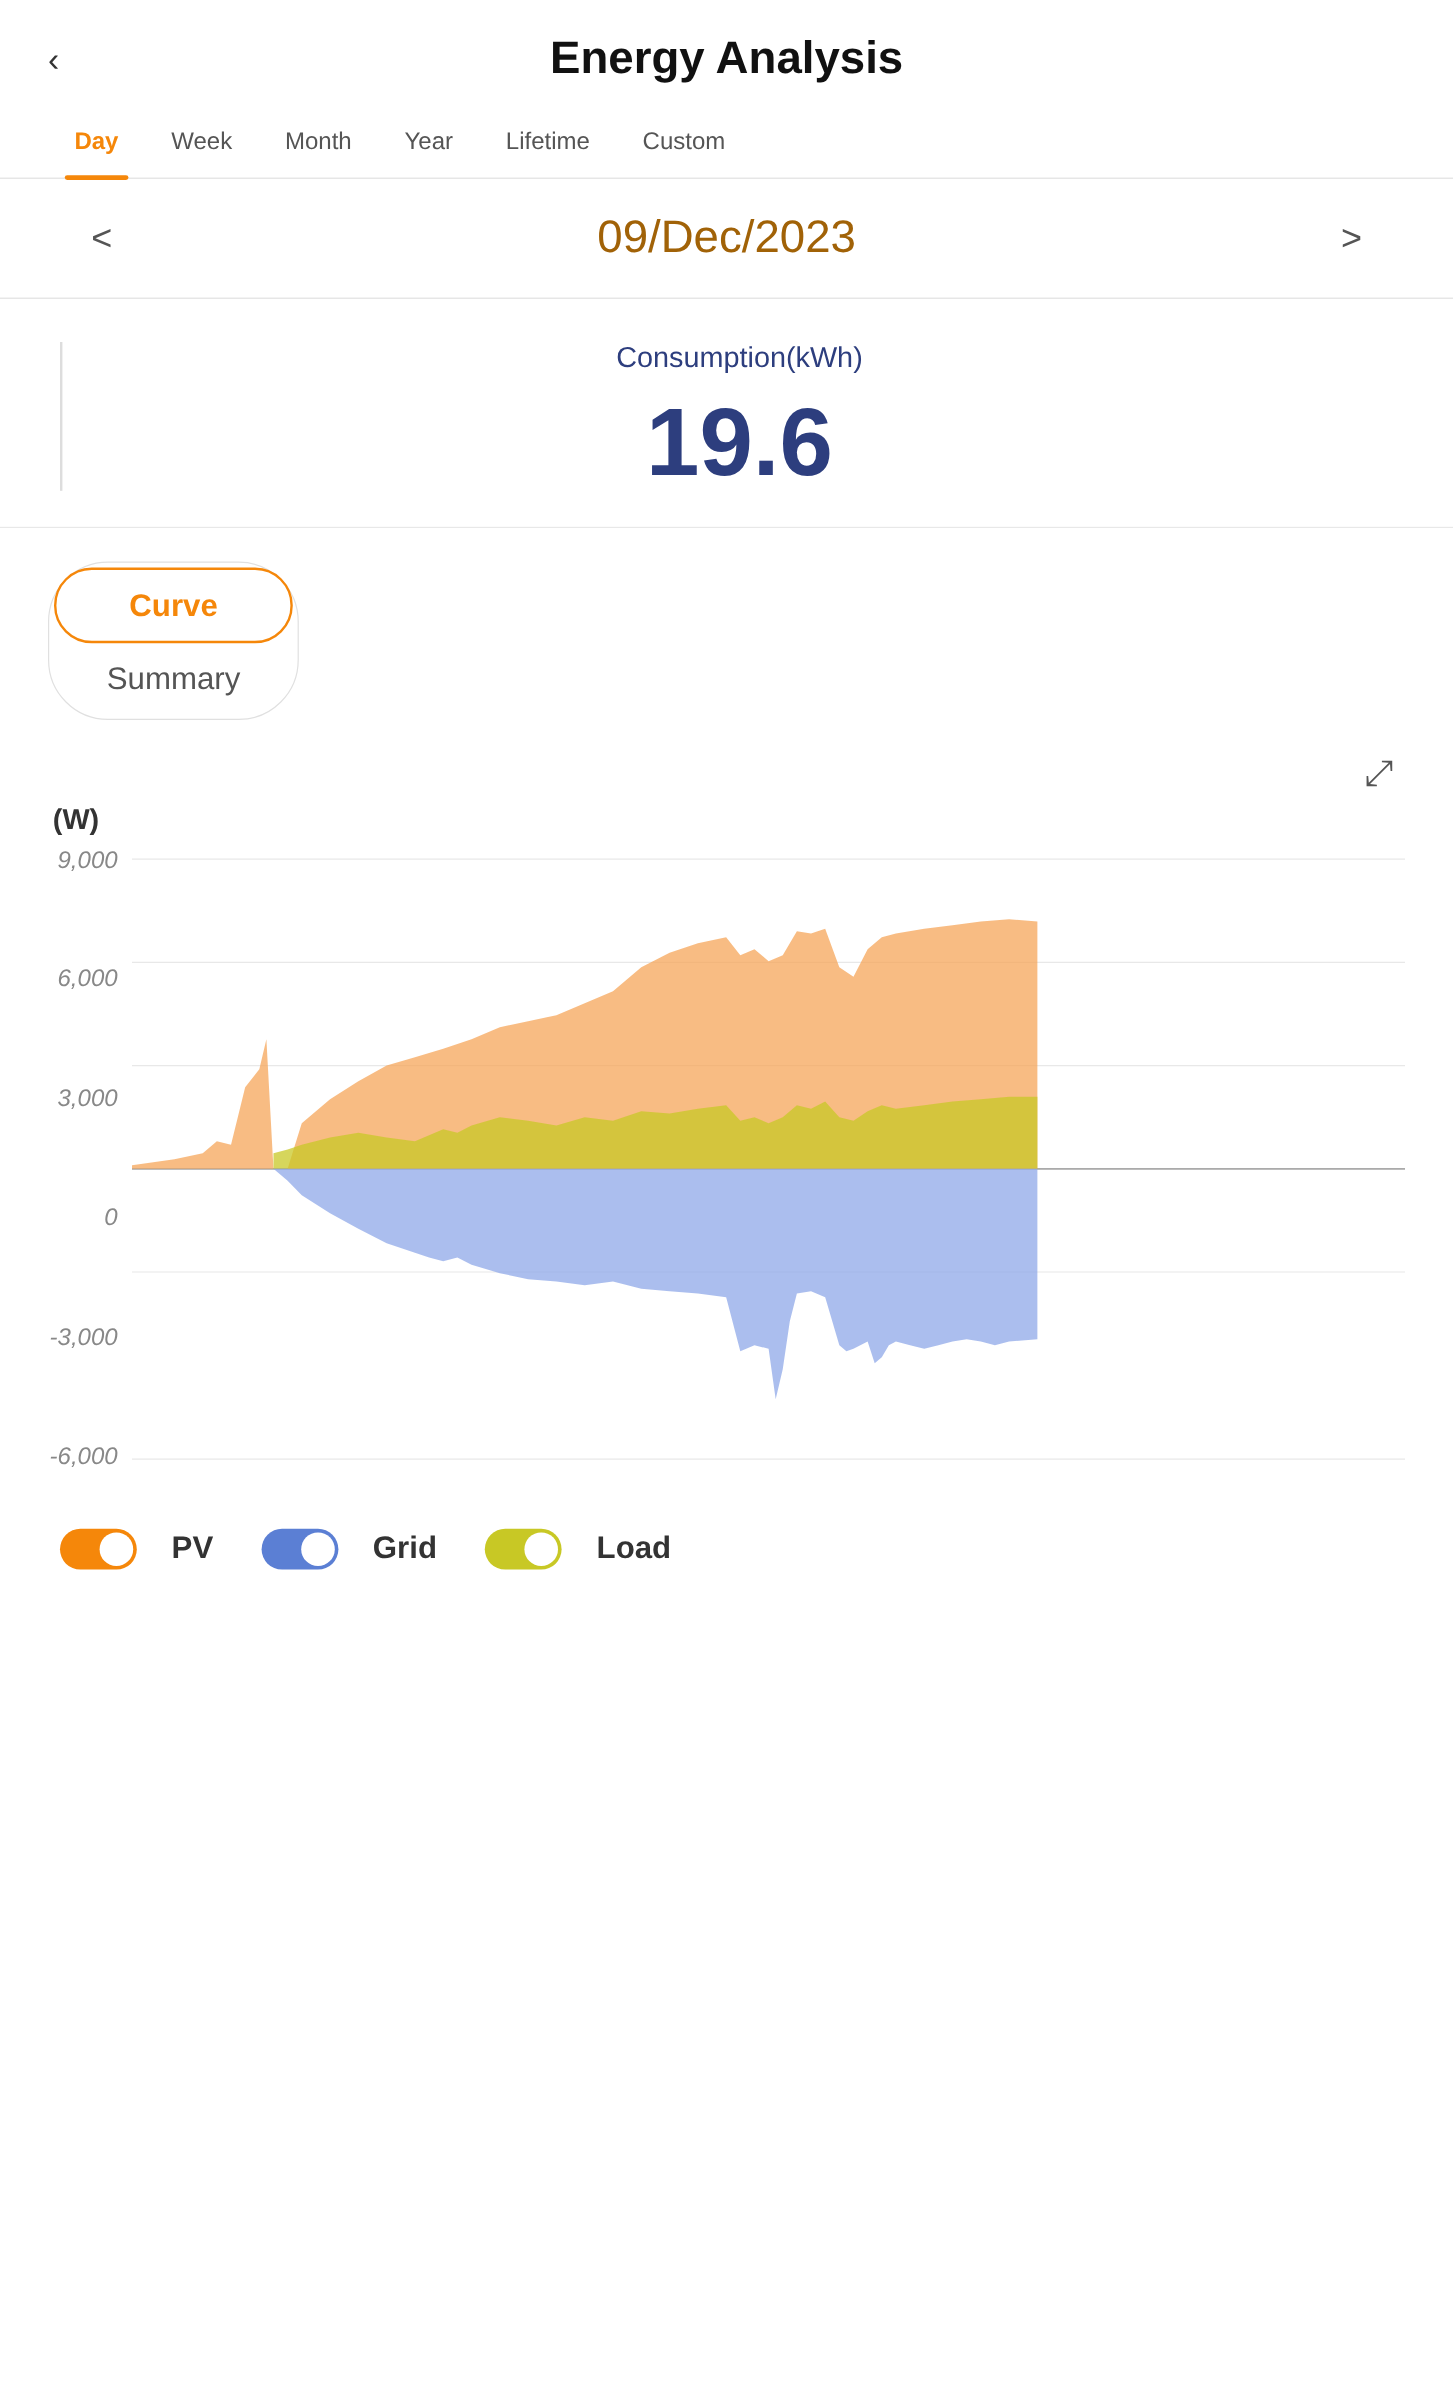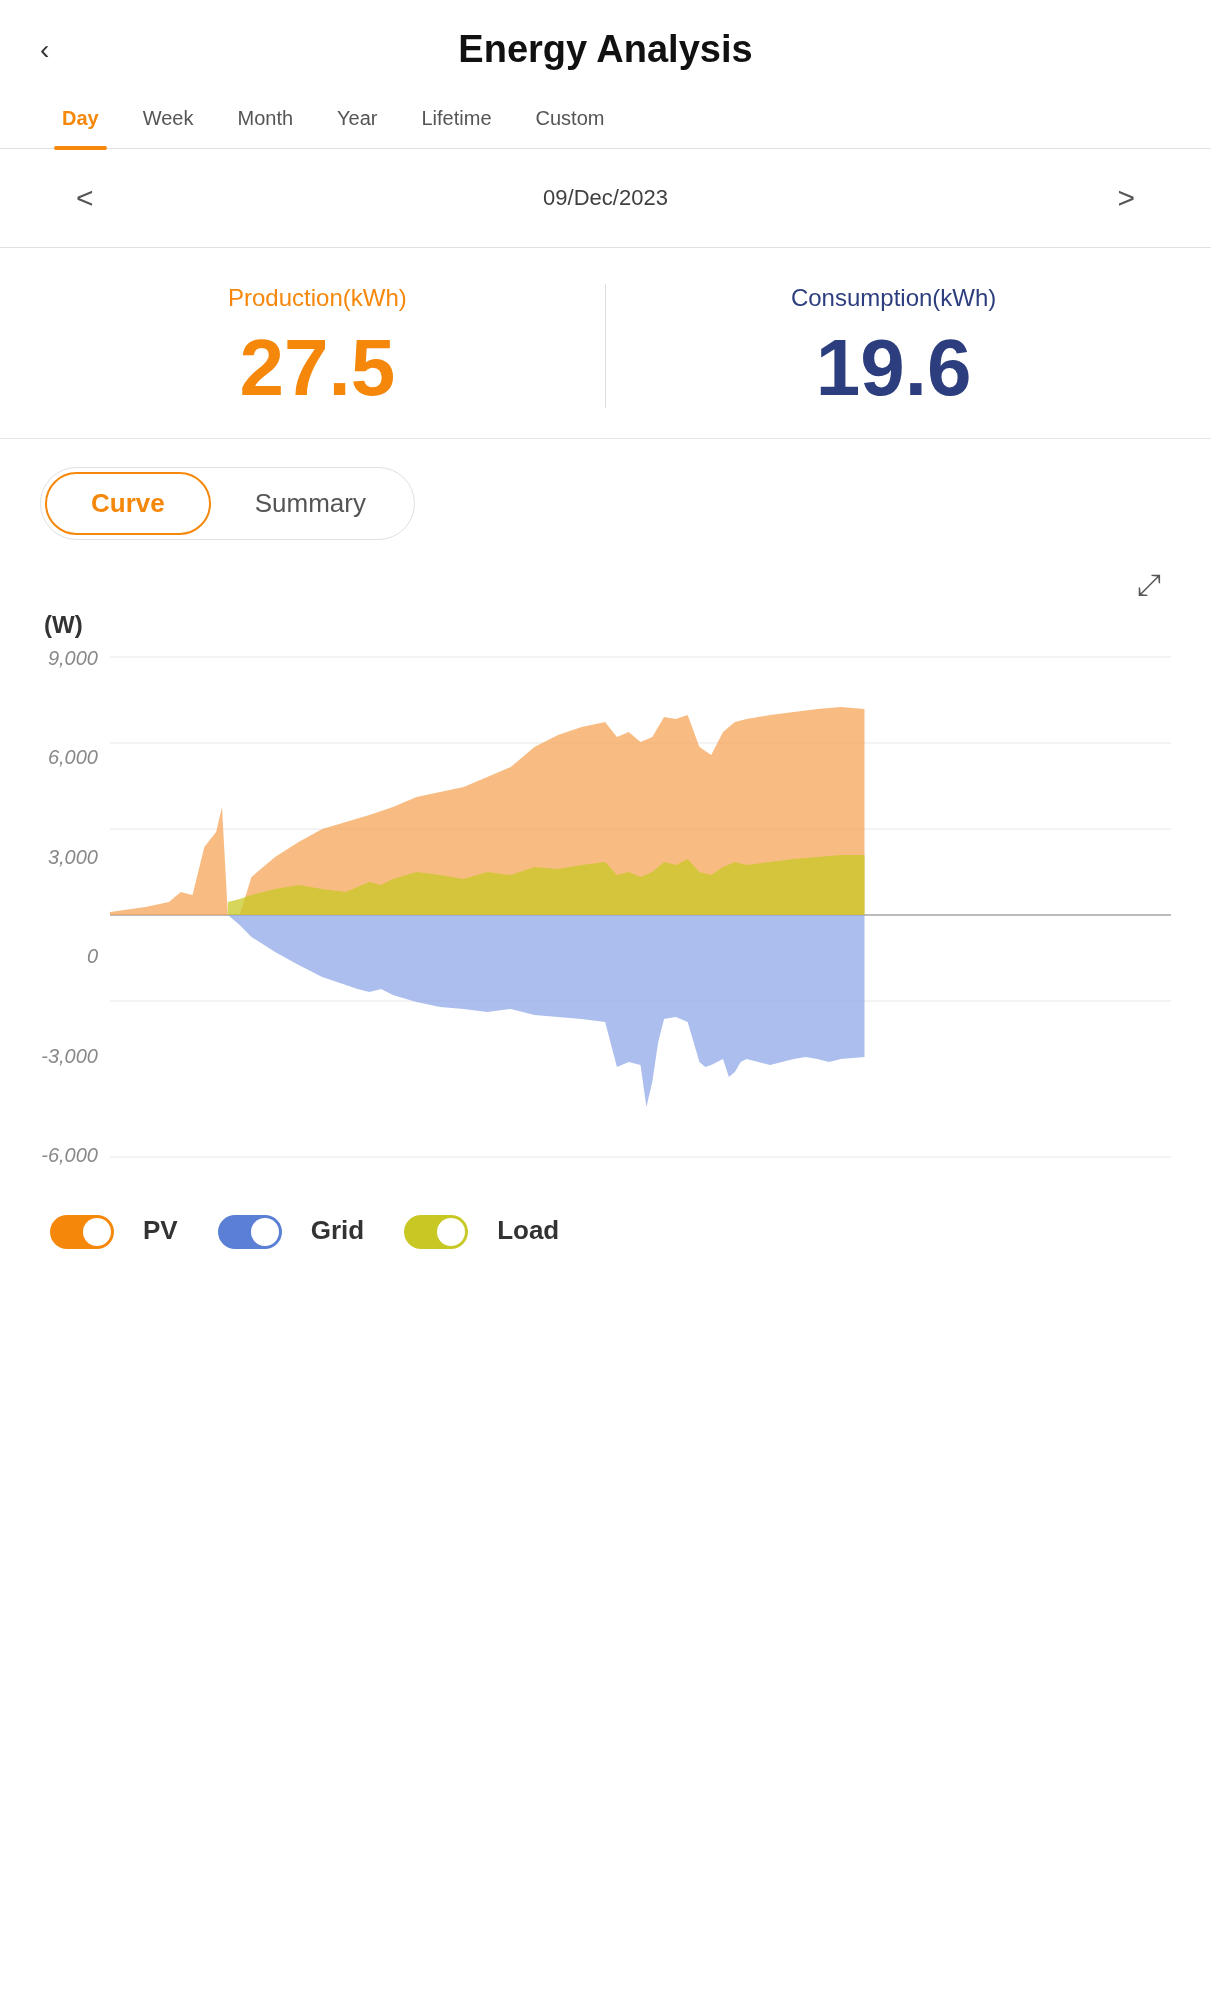--- a/index.html
+++ b/index.html
@@ -69,22 +69,22 @@
       padding: 28px 60px;
       border-bottom: 1.5px solid #e0e0e0;
     }
     .date-arrow {
       font-size: 30px;
       color: #555;
       cursor: pointer;
       padding: 4px 16px;
     }
     .date-label {
-      font-size: 22px;
-      color: #404040;
+      font-size: 38px;
+      color: #a16207;
     }
 
     .metrics {
       display: flex;
       padding: 36px 40px 30px;
       border-bottom: 1px solid #e8e8e8;
     }
     .metric {
       flex: 1;
       display: flex;
@@ -112,20 +112,21 @@
 
     .view-toggle {
       display: flex;
       margin: 28px 40px;
       background: #f5f5f5;
       border-radius: 50px;
       padding: 4px;
       width: fit-content;
       border: 1.5px solid #e0e0e0;
       background: #fff;
+      flex-direction: column;
     }
     .toggle-btn {
       padding: 14px 44px;
       border-radius: 46px;
       font-size: 26px;
       cursor: pointer;
       border: none;
       background: transparent;
     }
     .toggle-btn.active {
@@ -257,24 +258,20 @@
   <div class="tab">Custom</div>
 </div>
 
 <div class="date-nav">
   <span class="date-arrow">&lt;</span>
   <span class="date-label">09/Dec/2023</span>
   <span class="date-arrow">&gt;</span>
 </div>
 
 <div class="metrics">
-  <div class="metric">
-    <span class="metric-label orange">Production(kWh)</span>
-    <span class="metric-value orange">27.5</span>
-  </div>
   <div class="metric-divider"></div>
   <div class="metric">
     <span class="metric-label blue">Consumption(kWh)</span>
     <span class="metric-value blue">19.6</span>
   </div>
 </div>
 
 <div class="view-toggle">
   <button class="toggle-btn active">Curve</button>
   <button class="toggle-btn inactive">Summary</button>

